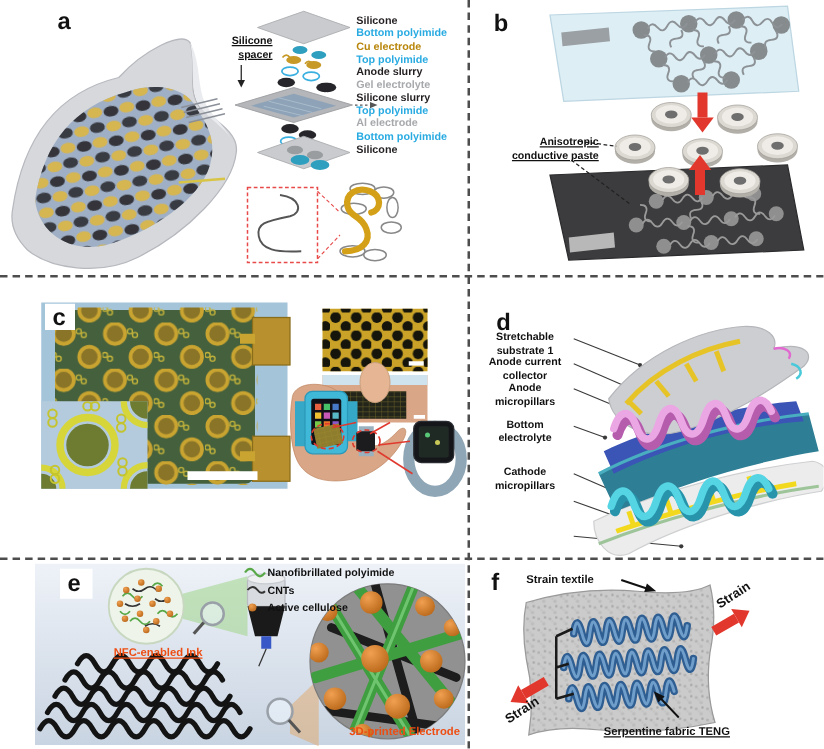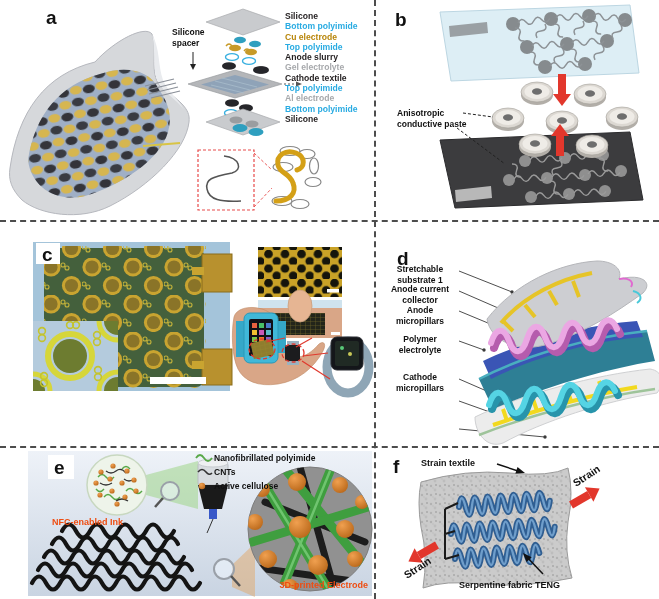--- a/index.html
+++ b/index.html
@@ -9,21 +9,21 @@
   .panel svg{position:absolute;left:0;top:0;}
   .divider{position:absolute;pointer-events:none;}
   .plabel{position:absolute;font:bold 19px/1 "Liberation Sans",sans-serif;color:#111;}
   .lbox{position:absolute;background:#fff;}
   .smlabel{position:absolute;font:bold 8.5px/1.25 "Liberation Sans",sans-serif;color:#111;}
   .layerlist{position:absolute;left:285px;top:11px;}
   .layerlist .layer{font:bold 8.6px/10.3px "Liberation Sans",sans-serif;white-space:nowrap;}
   .dlabel{position:absolute;font:bold 8.5px/1.3 "Liberation Sans",sans-serif;color:#111;
           text-align:center;width:74px;}
   .orange{color:#ee4d12;}
-  .ctr{text-align:left;}
+  .ctr{text-align:right;text-decoration:underline;}
 </style>
 </head>
 <body>
 
 <div id="fig">
 
   <div class="panel" style="left:0;top:0;width:375px;height:221px">
     <svg width="375" height="221" viewBox="0 0 375 221">
       <defs>
         <pattern id="dotsA" width="26" height="24" patternUnits="userSpaceOnUse" patternTransform="rotate(-10)">
@@ -125,21 +125,21 @@
     </svg>
     <div class="plabel" style="left:46px;top:8px">a</div>
     <div class="smlabel ctr" style="left:172px;top:27px;width:46px">Silicone spacer</div>
     <div class="layerlist">
       <div class="layer" style="color: rgb(35, 31, 32);">Silicone</div>
       <div class="layer" style="color: rgb(41, 171, 226);">Bottom polyimide</div>
       <div class="layer" style="color: rgb(184, 134, 11);">Cu electrode</div>
       <div class="layer" style="color: rgb(41, 171, 226);">Top polyimide</div>
       <div class="layer" style="color: rgb(35, 31, 32);">Anode slurry</div>
       <div class="layer" style="color: rgb(167, 169, 172);">Gel electrolyte</div>
-      <div class="layer" style="color: rgb(35, 31, 32);">Cathode textile</div>
+      <div class="layer" style="color: rgb(35, 31, 32);">Silicone slurry</div>
       <div class="layer" style="color: rgb(41, 171, 226);">Top polyimide</div>
       <div class="layer" style="color: rgb(167, 169, 172);">Al electrode</div>
       <div class="layer" style="color: rgb(41, 171, 226);">Bottom polyimide</div>
       <div class="layer" style="color: rgb(35, 31, 32);">Silicone</div>
     </div>
   </div>
 
   <div class="panel" style="left:375px;top:0;width:284px;height:221px">
     <svg width="284" height="221" viewBox="0 0 284 221">
       <defs>
@@ -440,21 +440,21 @@
         <g>
           <path d="M116,122 C121,106 129,106 134,120 C139,134 147,134 152,118 C157,102 165,102 170,116 C175,130 183,130 188,114 C193,98 201,98 206,112 C211,126 219,126 224,110 C229,96 237,96 242,108" fill="none" stroke="#b55cad" stroke-width="8" stroke-linecap="round" transform="translate(3,5)"></path>
           <path d="M116,122 C121,106 129,106 134,120 C139,134 147,134 152,118 C157,102 165,102 170,116 C175,130 183,130 188,114 C193,98 201,98 206,112 C211,126 219,126 224,110 C229,96 237,96 242,108" fill="none" stroke="#eba7e3" stroke-width="6" stroke-linecap="round"></path>
         </g>
       </g>
     </svg>
     <div class="plabel" style="left:22px;top:28px">d</div>
     <div class="dlabel" style="left:8px;top:43px">Stretchable substrate 1</div>
     <div class="dlabel" style="left:8px;top:63px">Anode current collector</div>
     <div class="dlabel" style="left:8px;top:84px">Anode micropillars</div>
-    <div class="dlabel" style="left:8px;top:113px">Polymer electrolyte</div>
+    <div class="dlabel" style="left:8px;top:113px">Bottom electrolyte</div>
     <div class="dlabel" style="left:8px;top:151px">Cathode micropillars</div>
   </div>
 
   <div class="panel" style="left:0;top:447px;width:375px;height:152px">
     <svg width="375" height="152" viewBox="0 0 375 152">
       <defs>
         <linearGradient id="floorE" x1="0" y1="0" x2="0" y2="1">
           <stop offset="0" stop-color="#eef2f8"></stop>
             <stop offset="1" stop-color="#c9d4e2"></stop>
         </linearGradient>

